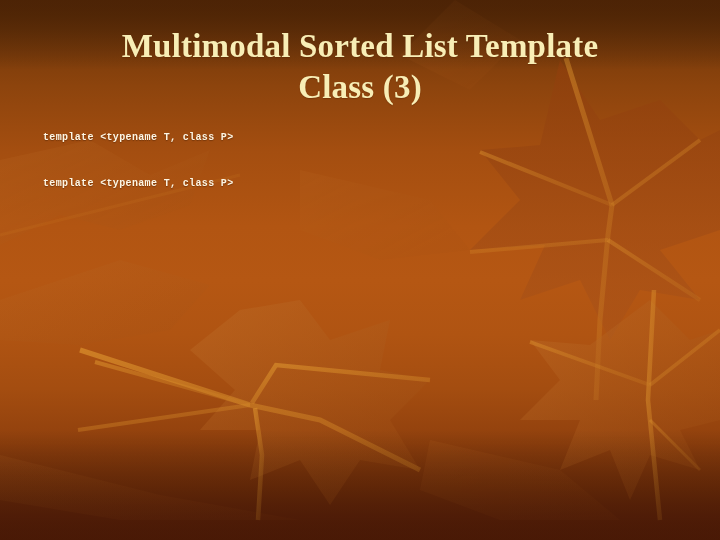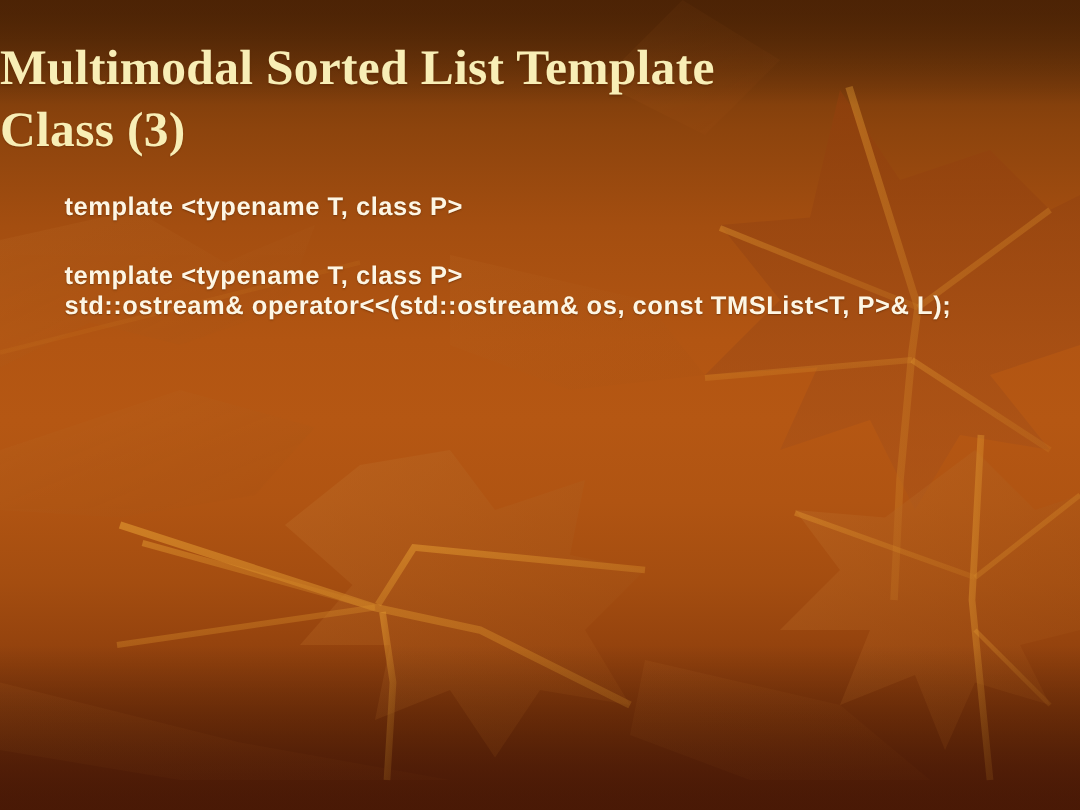--- a/index.html
+++ b/index.html
@@ -38,21 +38,21 @@
     height: 540px;
     pointer-events: none;
   }
 
   
   .title {
     position: absolute;
     left: 0;
     top: 26px;
     width: 720px;
-    text-align: left;
+    text-align: center;
     font-family: "Liberation Serif", "DejaVu Serif", serif;
     font-weight: bold;
     font-size: 33px;
     line-height: 41px;
     color: #f8eeb6;
     letter-spacing: 0.2px;
     text-shadow: 0 1px 1px rgba(90, 38, 5, 0.45);
     white-space: pre-line;
   }
 
@@ -61,23 +61,23 @@
     position: absolute;
     left: 43px;
     top: 128px;
     width: 640px;
   }
   .code-group {
     margin: 0 0 26px 0;
   }
   .code-group:last-child { margin-bottom: 0; }
   .code-line {
-    font-family: Liberation Sans, sans-serif;
+    font-family: Liberation Mono, monospace;
     font-weight: bold;
-    font-size: 17px;
+    font-size: 10px;
     line-height: 20px;
     color: #fdf6e4;
     white-space: pre;
     letter-spacing: 0.35px;
     text-shadow: 0 1px 1px rgba(80, 34, 4, 0.5);
   }
 </style>
 </head>
 <body>
 
@@ -160,18 +160,17 @@
 Class (3)</div>
 
   <div class="body-block">
 
     <div class="code-group">
       <div class="code-line">template &lt;typename T, class P&gt;</div>
     </div>
 
     <div class="code-group">
       <div class="code-line">template &lt;typename T, class P&gt;</div>
-      <div class="code-line">std::ostream&amp; operator&lt;&lt;(std::ostream&amp; os, const TMSList&lt;T, P&gt;&amp; L);</div>
     </div>
 
   </div>
 
 </div>
 
 </body></html>

